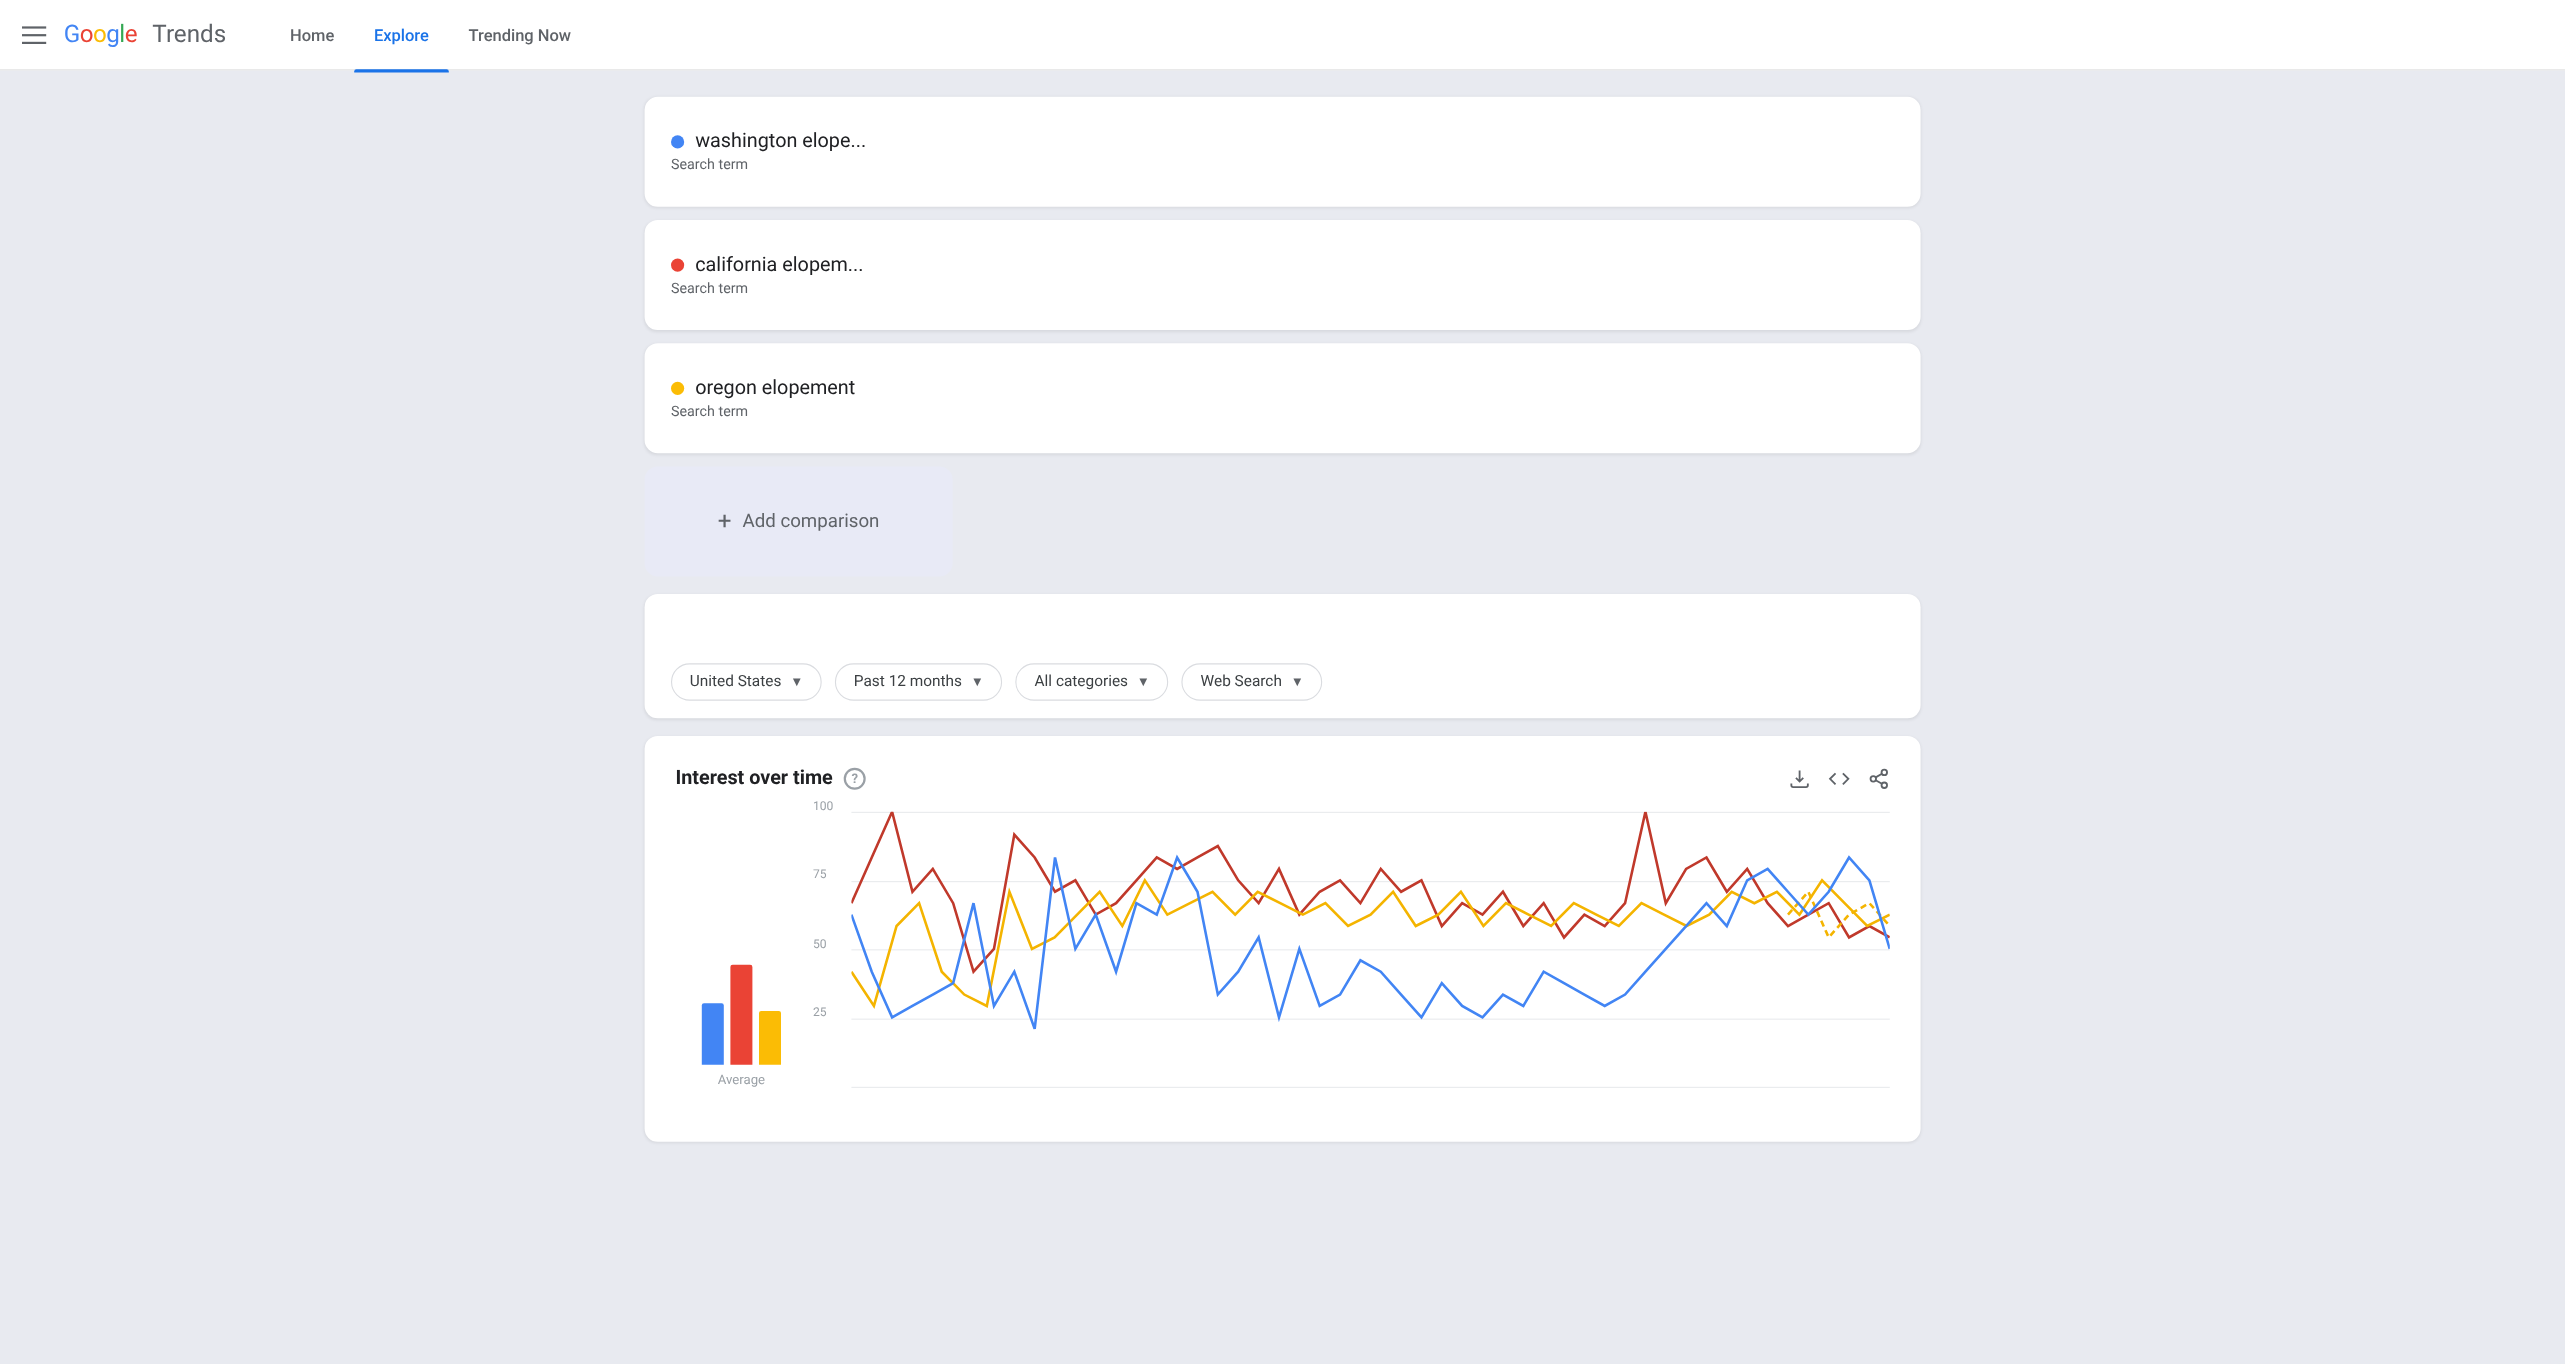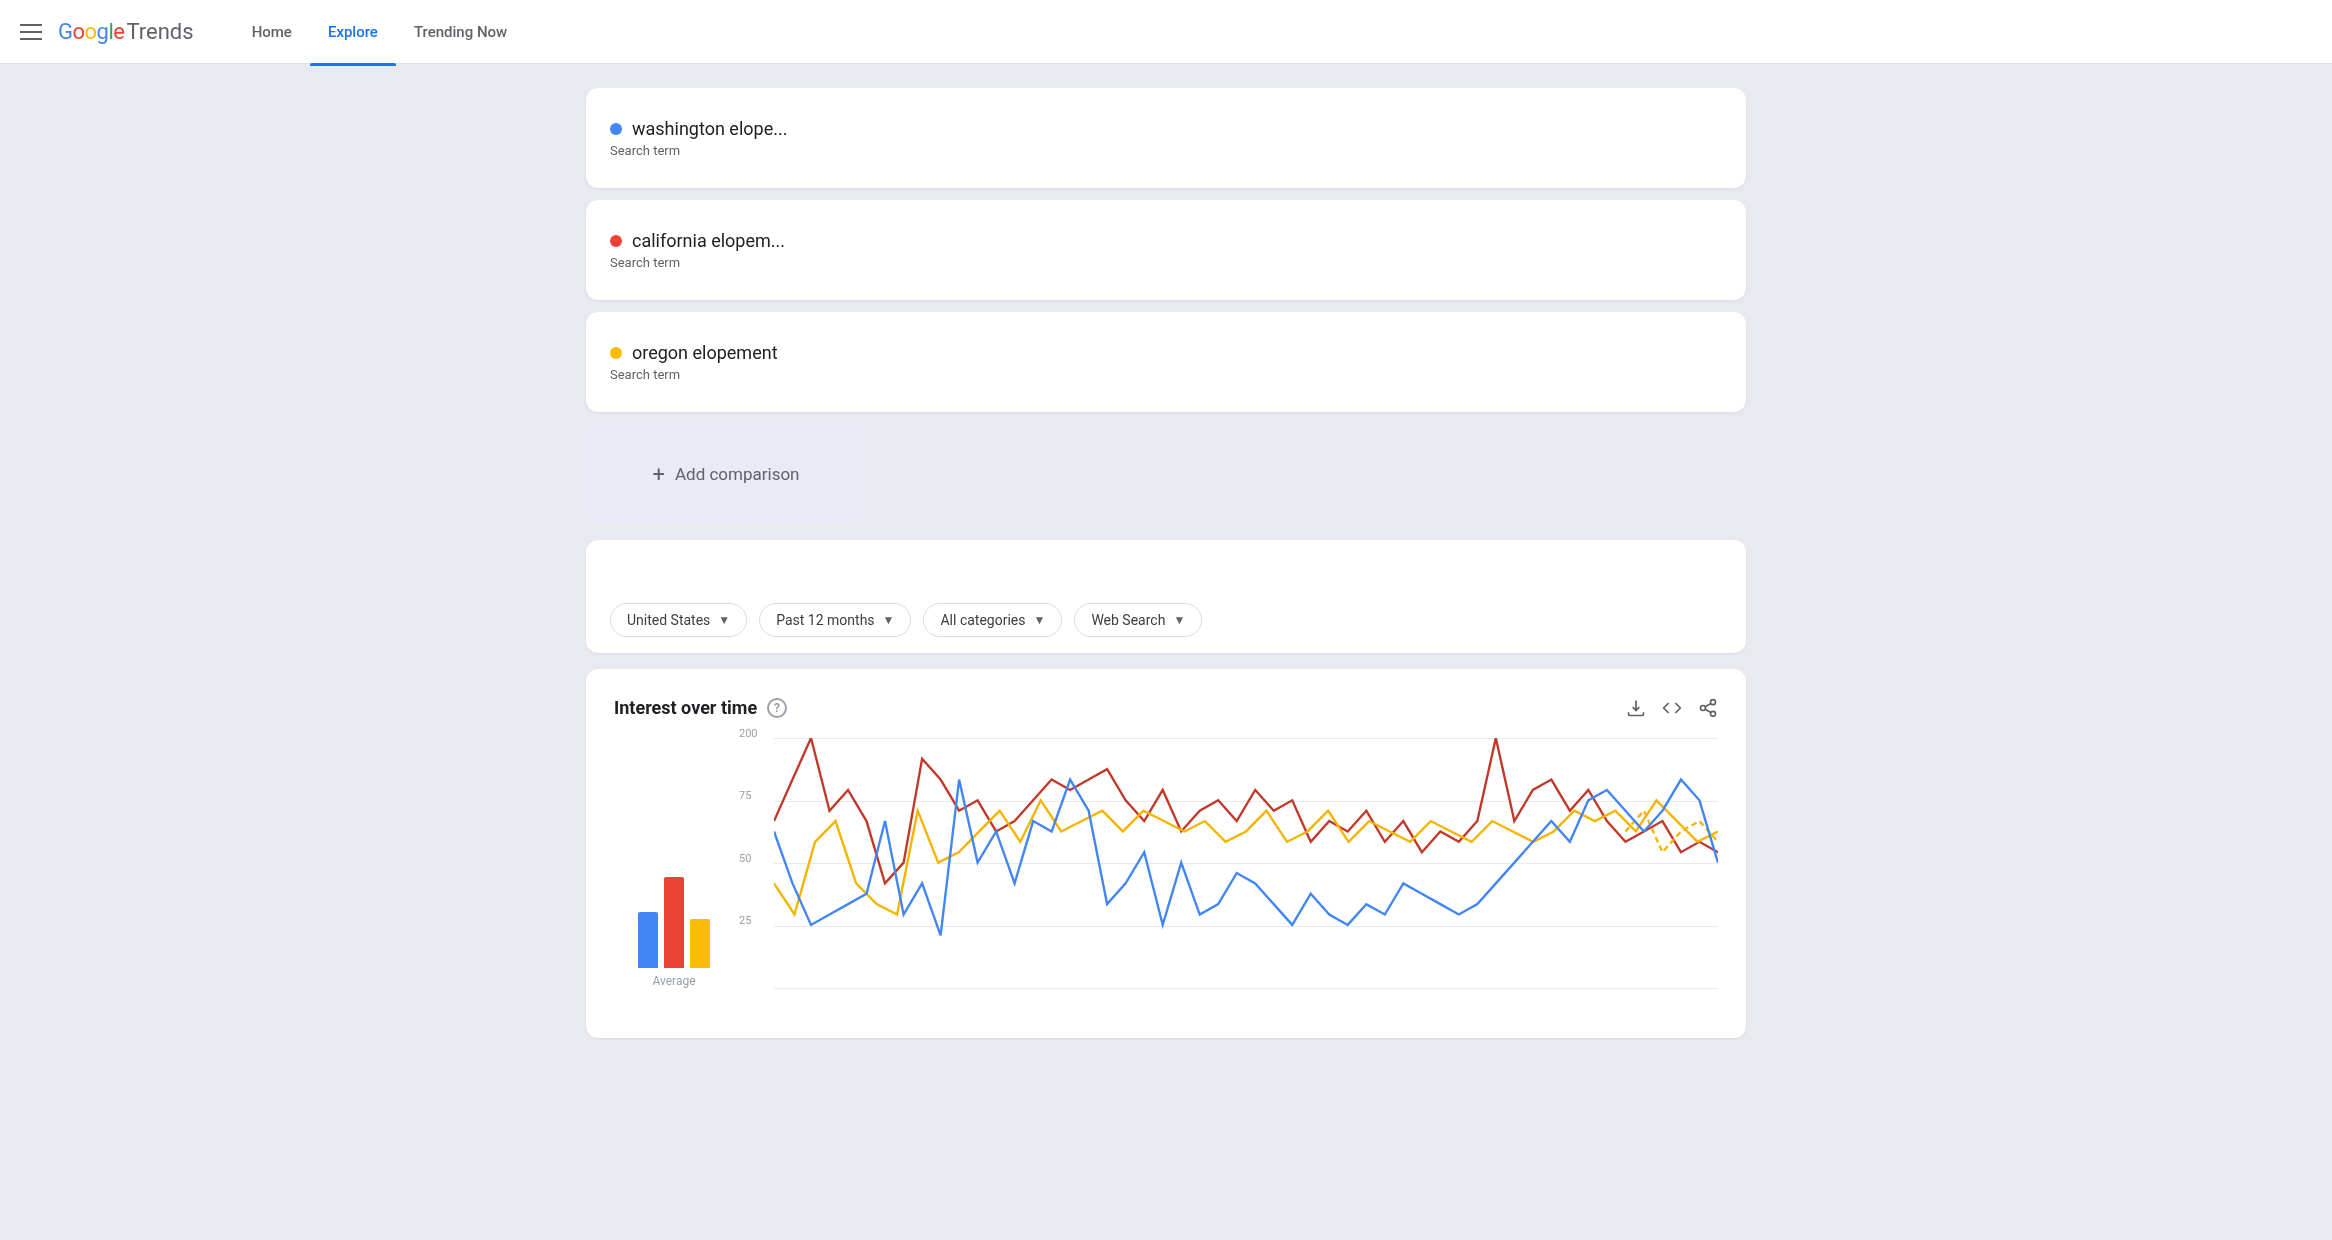--- a/index.html
+++ b/index.html
@@ -29,21 +29,21 @@
     }
     .header-menu-icon span {
       display: block;
       width: 22px;
       height: 2px;
       background: #5f6368;
     }
     .logo {
       display: flex;
       align-items: center;
-      gap: 0;
+      gap: 12px;
       margin-right: 40px;
       text-decoration: none;
     }
     .logo-google {
       font-size: 22px;
       font-weight: 400;
       letter-spacing: -0.5px;
     }
     .logo-g { color: #4285f4; }
     .logo-o1 { color: #ea4335; }
@@ -430,21 +430,21 @@
           <div class="avg-bar" style="height:91px; background:#ea4335;"></div>
           <div class="avg-bar" style="height:49px; background:#fbbc05;"></div>
         </div>
         <span class="avg-label">Average</span>
       </div>
 
       <div class="chart-right">
 
         <div class="chart-grid">
           <div class="grid-line" style="top:0%;">
-            <span class="grid-label">200</span>
+            <span class="grid-label">100</span>
           </div>
           <div class="grid-line" style="top:25%;">
             <span class="grid-label">75</span>
           </div>
           <div class="grid-line" style="top:50%;">
             <span class="grid-label">50</span>
           </div>
           <div class="grid-line" style="top:75%;">
             <span class="grid-label">25</span>
           </div>

